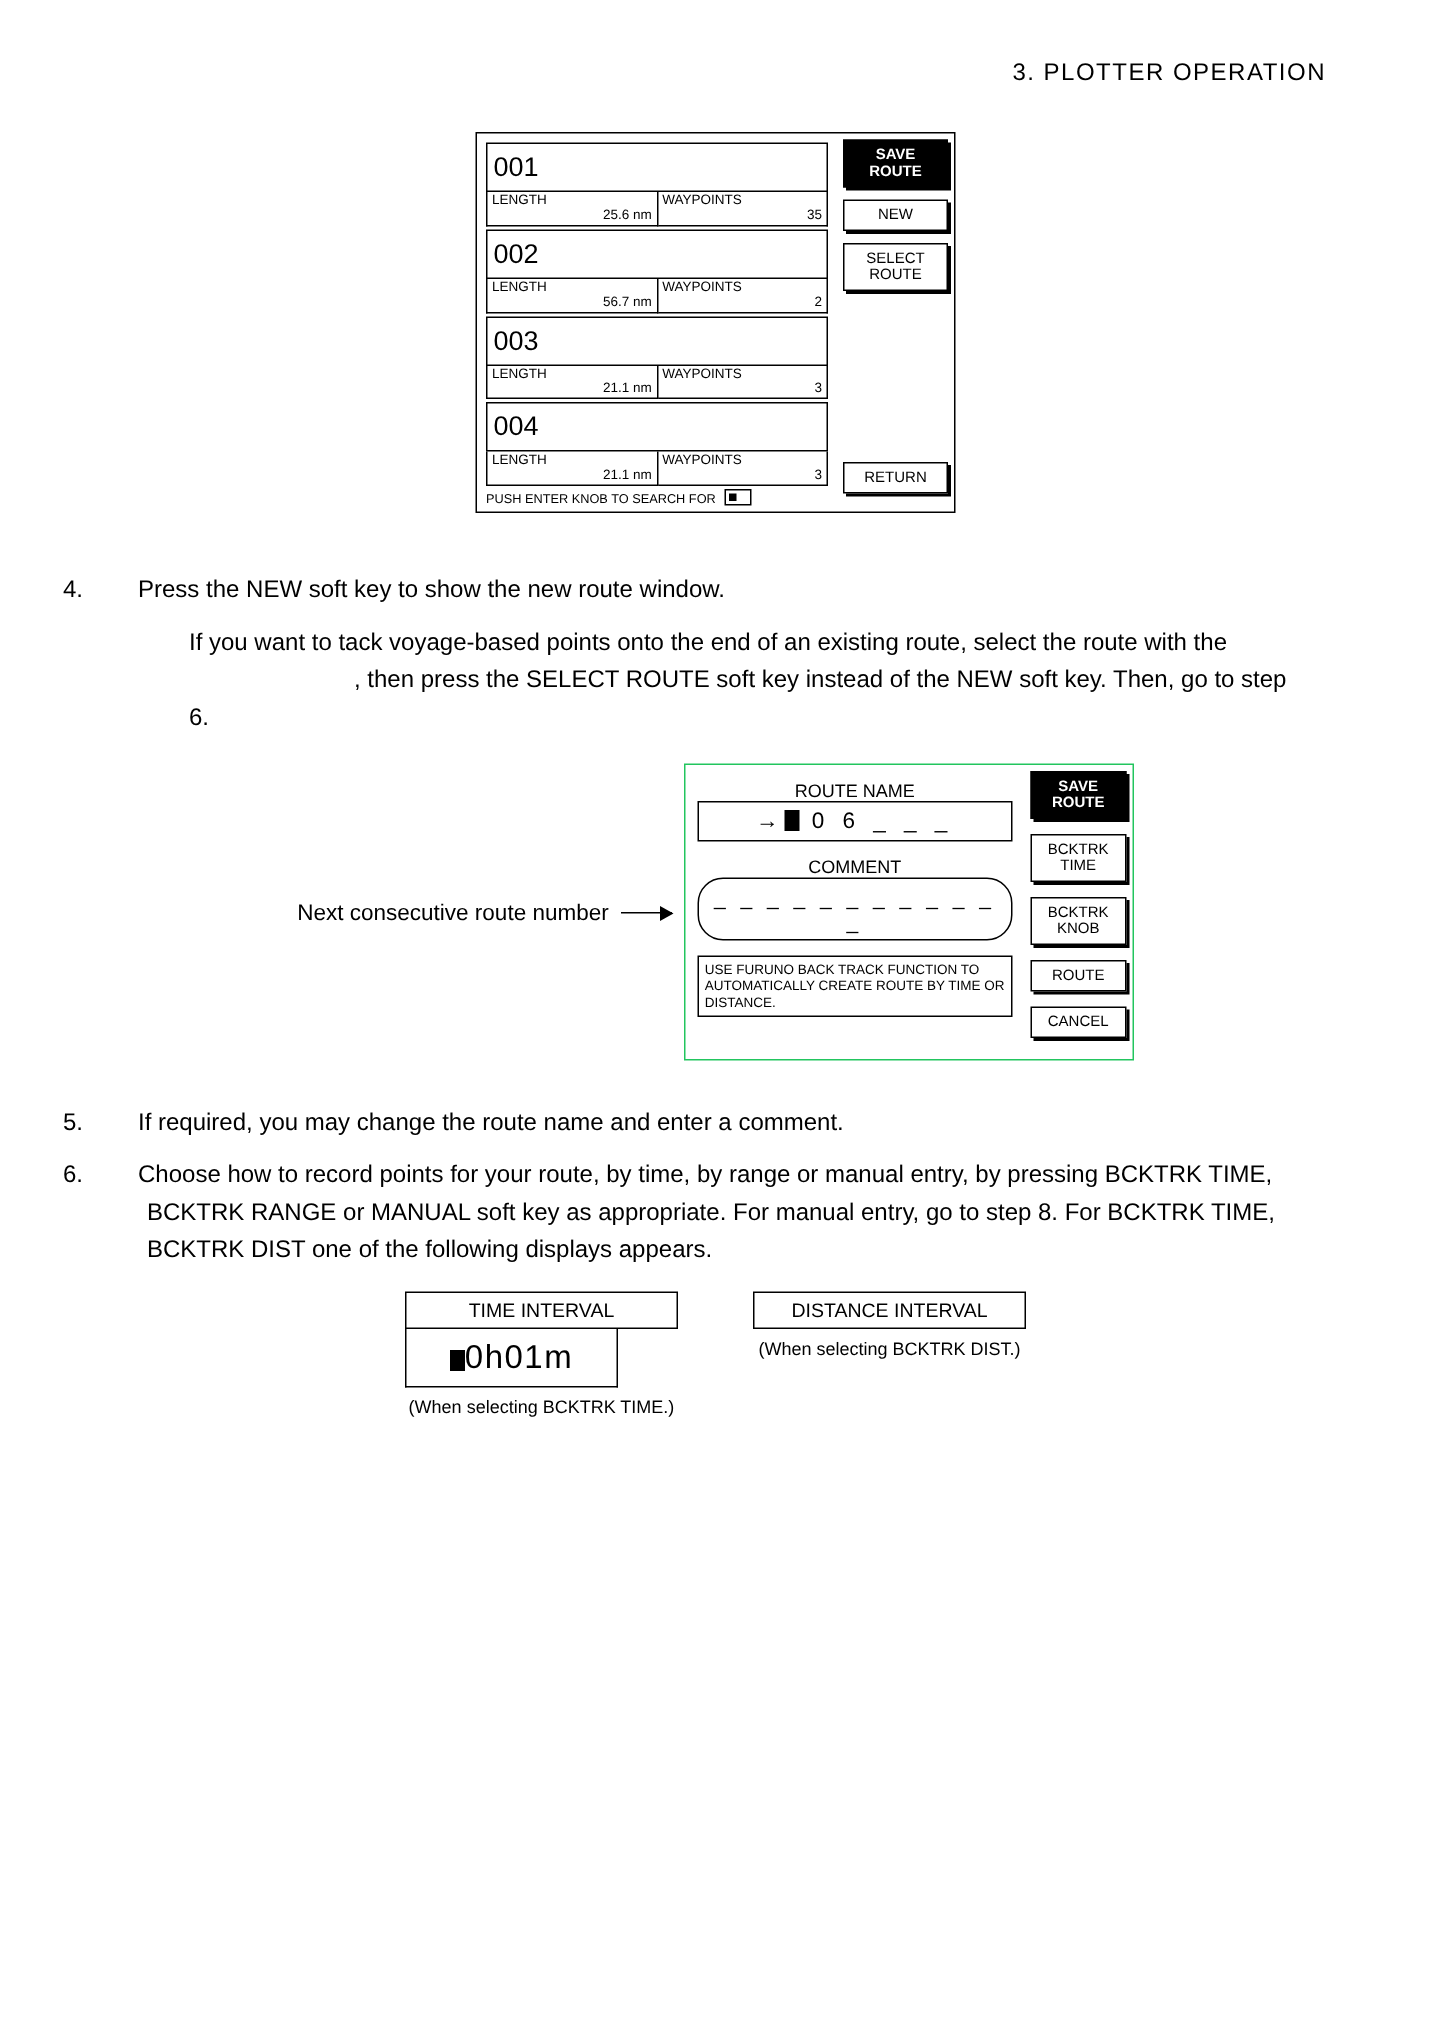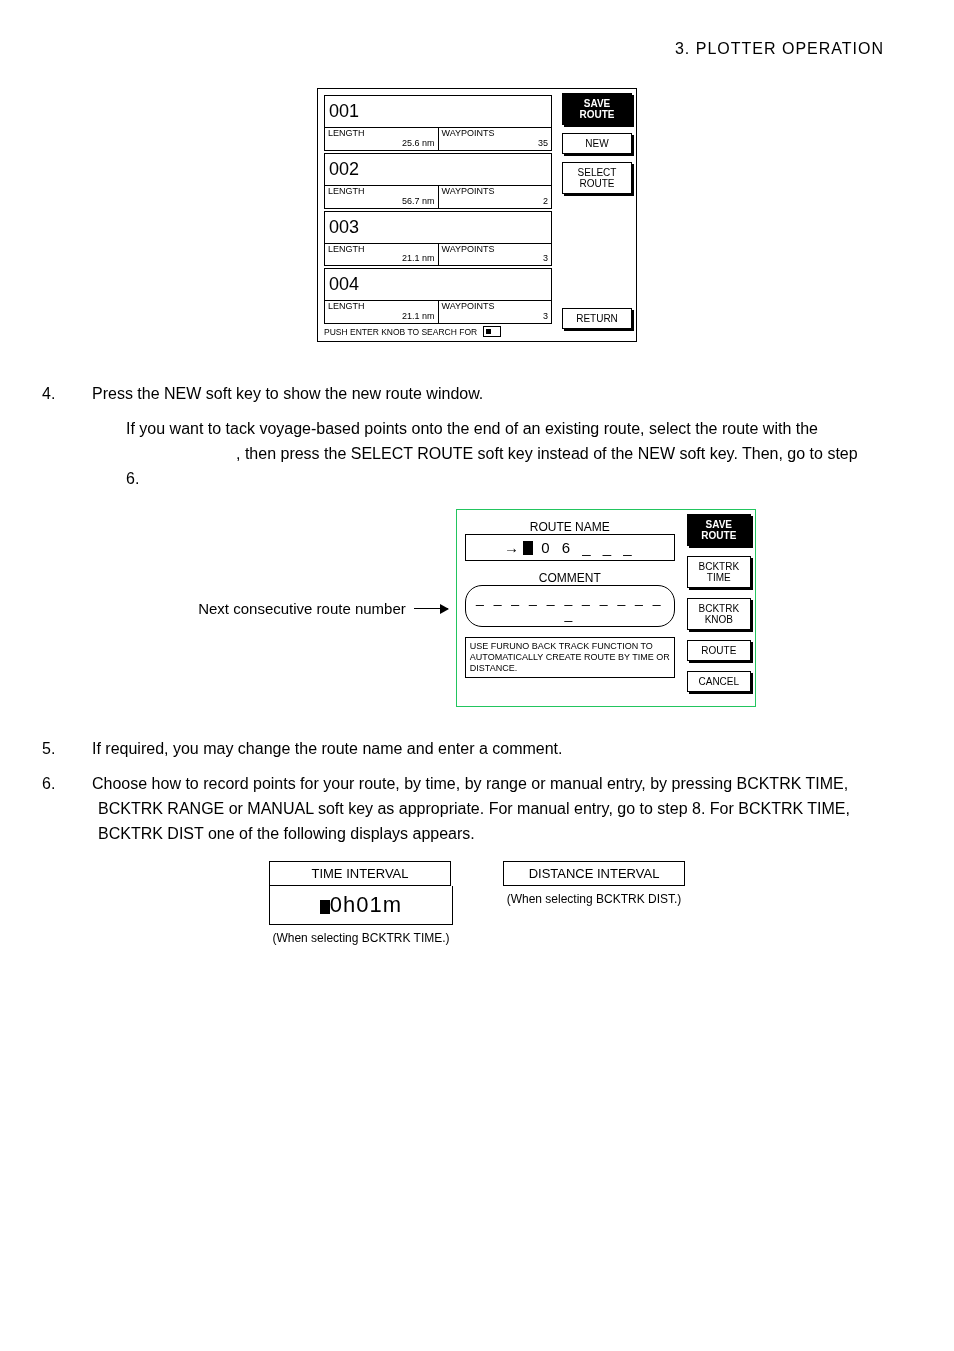--- a/index.html
+++ b/index.html
@@ -150,21 +150,21 @@
     border:1px solid #000;
     font-size: 13px;
     padding: 4px 8px;
     width: 182px;
   }
   .interval-val {
     border:1px solid #000;
     border-top:none;
     font-size: 22px;
     padding: 6px 8px;
-    width: 184px;
+    width: 142px;
     letter-spacing: 1px;
   }
   .interval-caption { font-size: 12px; margin-top: 6px; }
 
   .step-indent { padding-left: 28px; text-indent: -28px; }
 </style>
 </head>
 <body>
 
 <div class="header-right">3.  PLOTTER  OPERATION</div>

